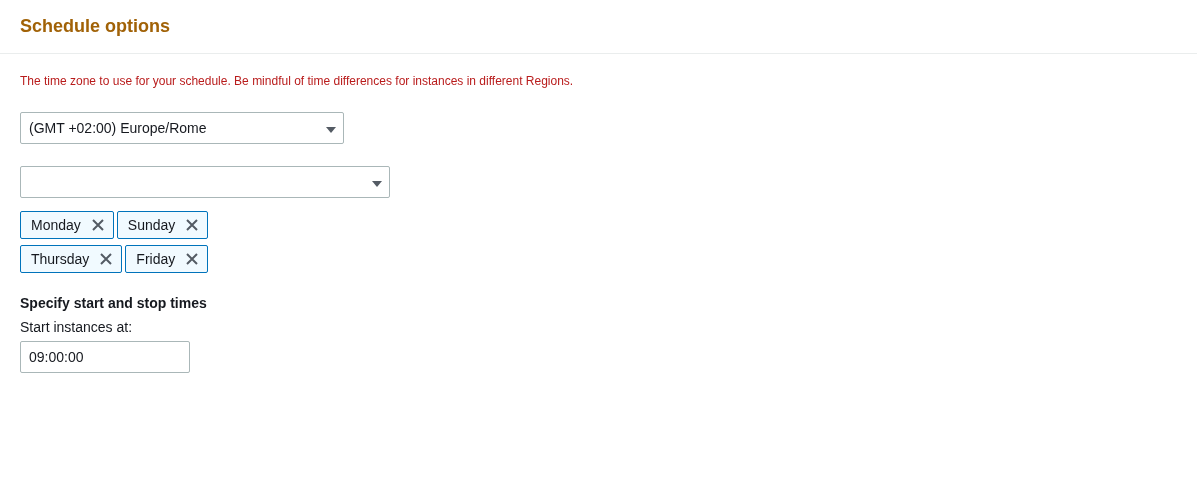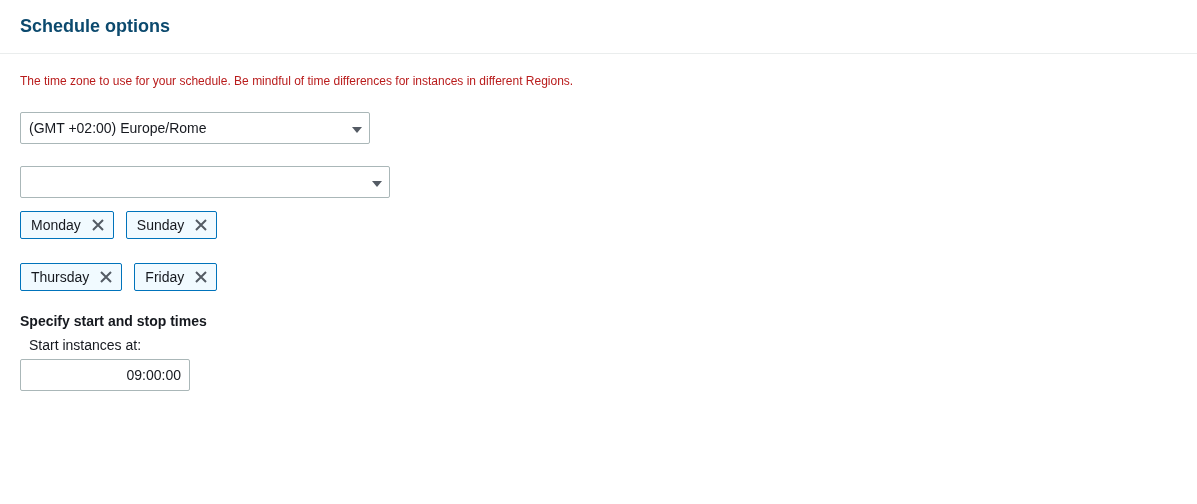--- a/index.html
+++ b/index.html
@@ -14,21 +14,21 @@
       background: #ffffff;
       width: 1197px;
     }
     .header {
       padding: 16px 20px;
       border-bottom: 1px solid #eaeded;
     }
     .header h2 {
       font-size: 18px;
       font-weight: 700;
-      color: #0c4a6e;
+      color: #a16207;
     }
     .content {
       padding: 20px;
     }
     .field-group {
       margin-bottom: 22px;
     }
     .field-label {
       font-size: 14px;
       font-weight: 700;
@@ -36,21 +36,21 @@
       margin-bottom: 4px;
     }
     .field-description {
       font-size: 12px;
       color: #b91c1c;
       margin-bottom: 24px;
     }
     .select-wrapper {
       position: relative;
       display: inline-block;
-      width: 350px;
+      width: 324px;
     }
     .select-box {
       width: 100%;
       height: 32px;
       padding: 4px 30px 4px 8px;
       border: 1px solid #aab7b8;
       border-radius: 2px;
       background: #ffffff;
       font-size: 14px;
       color: #16191f;
@@ -65,21 +65,21 @@
       transform: translateY(-50%);
       pointer-events: none;
       color: #545b64;
     }
     .multi-select {
       width: 370px;
     }
     .tags-container {
       display: flex;
       flex-wrap: wrap;
-      gap: 12px;
+      gap: 3px;
       margin-top: 10px;
     }
     .tag {
       display: inline-flex;
       align-items: center;
       border: 1px solid #0073bb;
       background: #f1faff;
       color: #16191f;
       padding: 5px 8px 5px 10px;
       border-radius: 2px;
@@ -95,32 +95,30 @@
     }
     .break {
       flex-basis: 100%;
       height: 0;
     }
     .sub-label {
       font-size: 14px;
       color: #16191f;
       margin-bottom: 6px;
       margin-top: 8px;
-      margin-left: 9px;
     }
     .text-input {
       width: 170px;
       height: 32px;
       padding: 4px 8px;
       border: 1px solid #aab7b8;
       border-radius: 2px;
       font-size: 14px;
       color: #16191f;
       background: #ffffff;
-      text-align: right;
     }
     .time-group {
       margin-bottom: 12px;
     }
   </style>
 </head>
 <body>
 
 <div class="header">
   <h2>Schedule options</h2>

